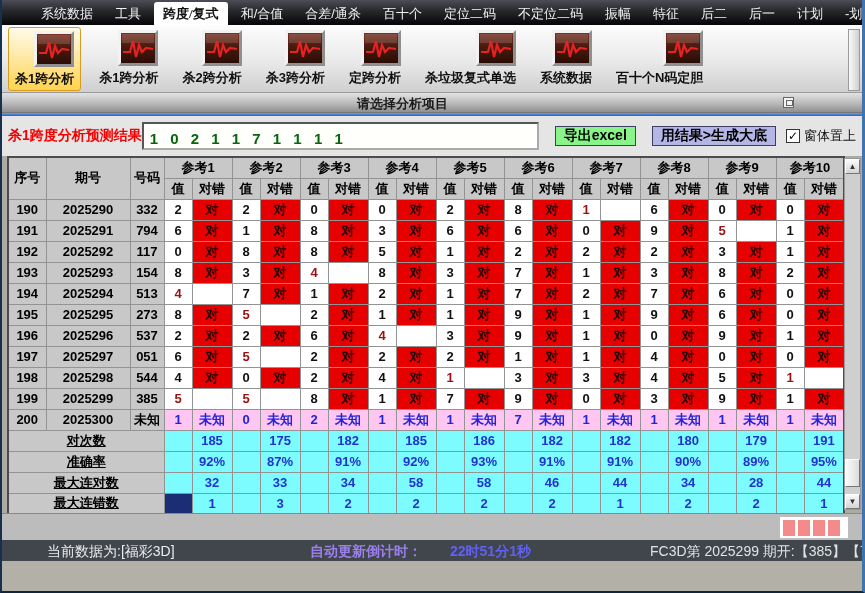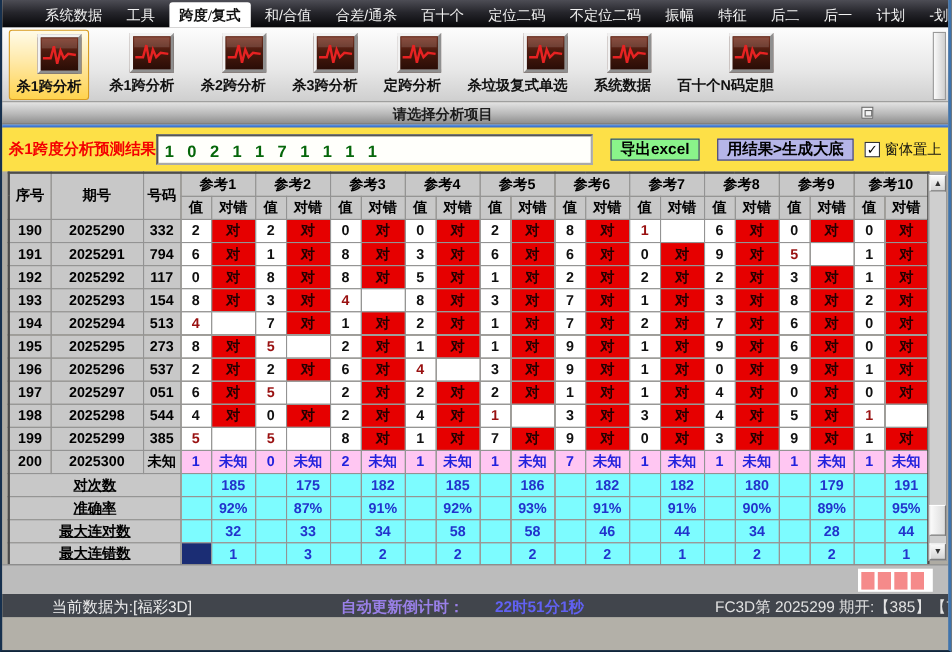--- a/index.html
+++ b/index.html
@@ -38,21 +38,21 @@
 
   
   .promptbar { height:20px; background:linear-gradient(#e3e3e3,#b9b9b9 55%,#8f8f8f);
     position:relative; border-bottom:1px solid #777; }
   .prompt-text { position:absolute; left:355px; top:2px; font-size:13px; font-weight:bold; color:#1c1c1c; }
   .prompt-icon { position:absolute; right:68px; top:4px; width:11px; height:11px; border:1px solid #666; background:#f4f4f4; }
   .prompt-icon:before { content:""; position:absolute; left:2px; top:2px; width:5px; height:4px; border:1px solid #666; }
   .blueline { height:3px; background:linear-gradient(#6aa0e8,#2b5fc0); }
 
   
-  .resultbar { height:40px; background:#fde047; display:flex; align-items:center; padding:0 6px; position:relative; }
+  .resultbar { height:40px; background:#e5e5e5; display:flex; align-items:center; padding:0 6px; position:relative; }
   .result-label { color:#f40000; font-size:14px; font-weight:bold; white-space:nowrap; }
   .result-input { width:432px; height:28px; border:2px inset #aaa; background:#fffffb;
     color:#05660a; font-size:15px; font-weight:bold; letter-spacing:4px; padding:4px 0 0 6px;
     font-family:"Liberation Sans","DejaVu Sans",sans-serif; }
   .btn { height:20px; margin-left:16px; border:1px solid #3d3d66; font-size:14px; font-weight:bold; color:#000;
     padding:0 8px; cursor:default; display:flex; align-items:center; white-space:nowrap; }
   .btn-export { background:#8af48a; }
   .btn-generate { background:#b5b5e8; }
   .chk-group { margin-left:10px; display:flex; align-items:center; gap:4px; }
   .chk-box { width:14px; height:14px; background:#fff; border:1px solid #333; font-size:12px; line-height:12px;

